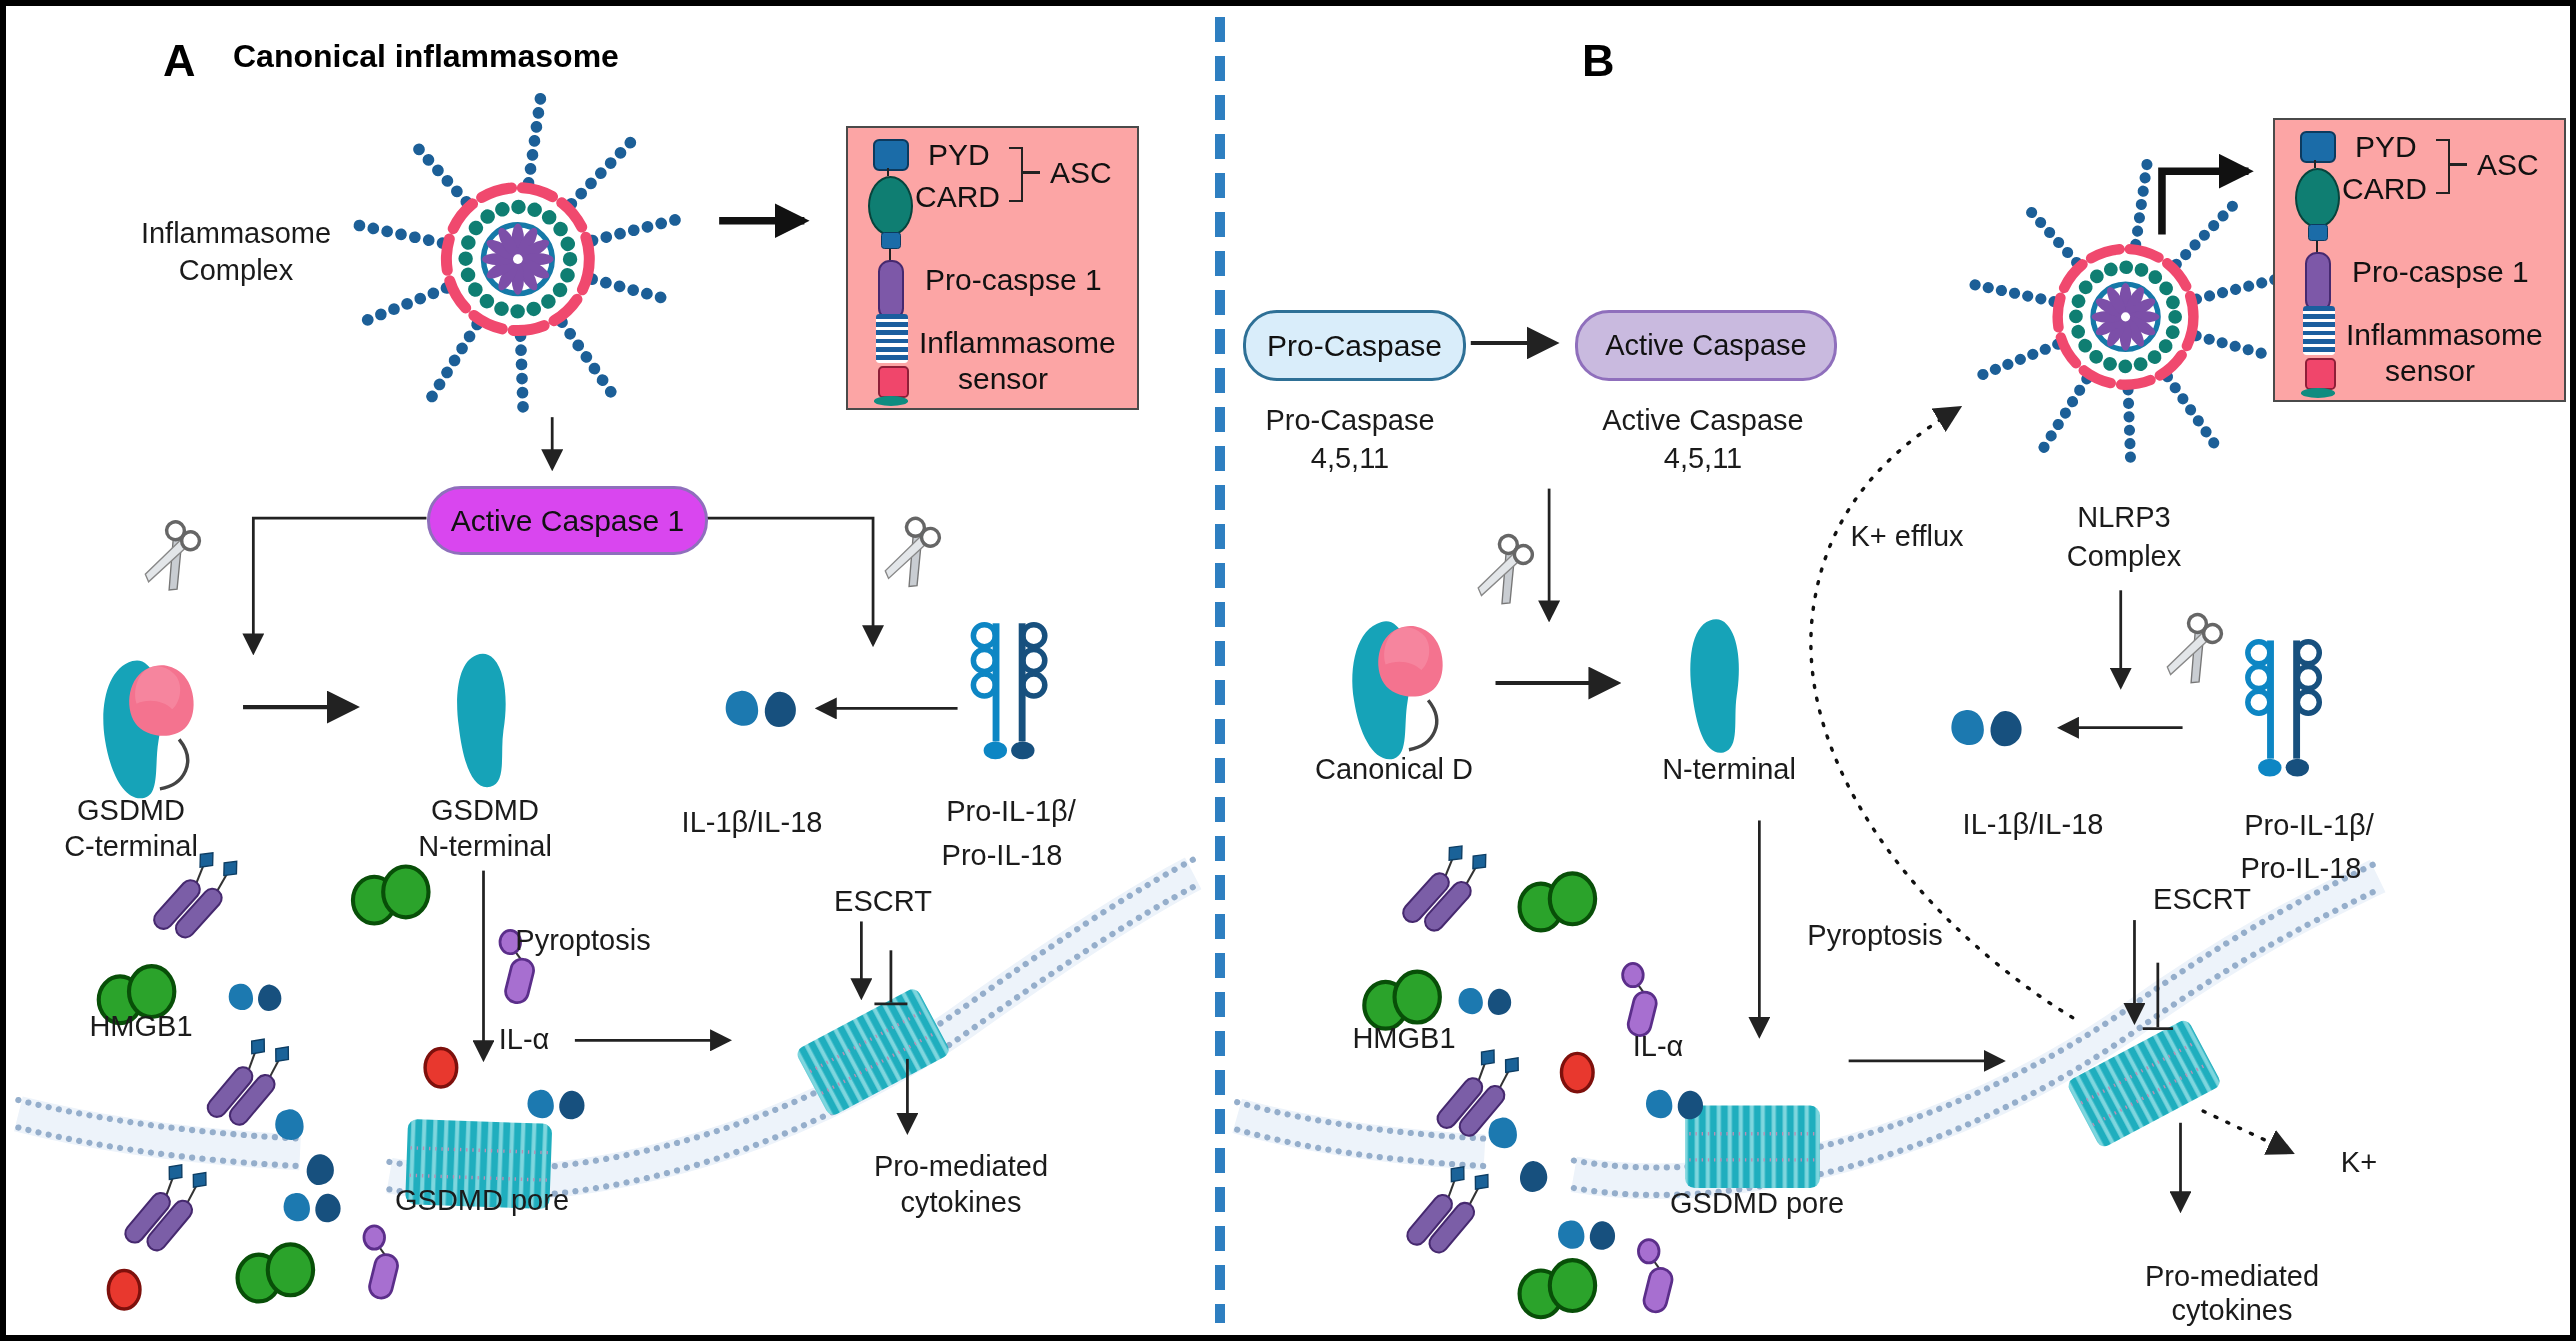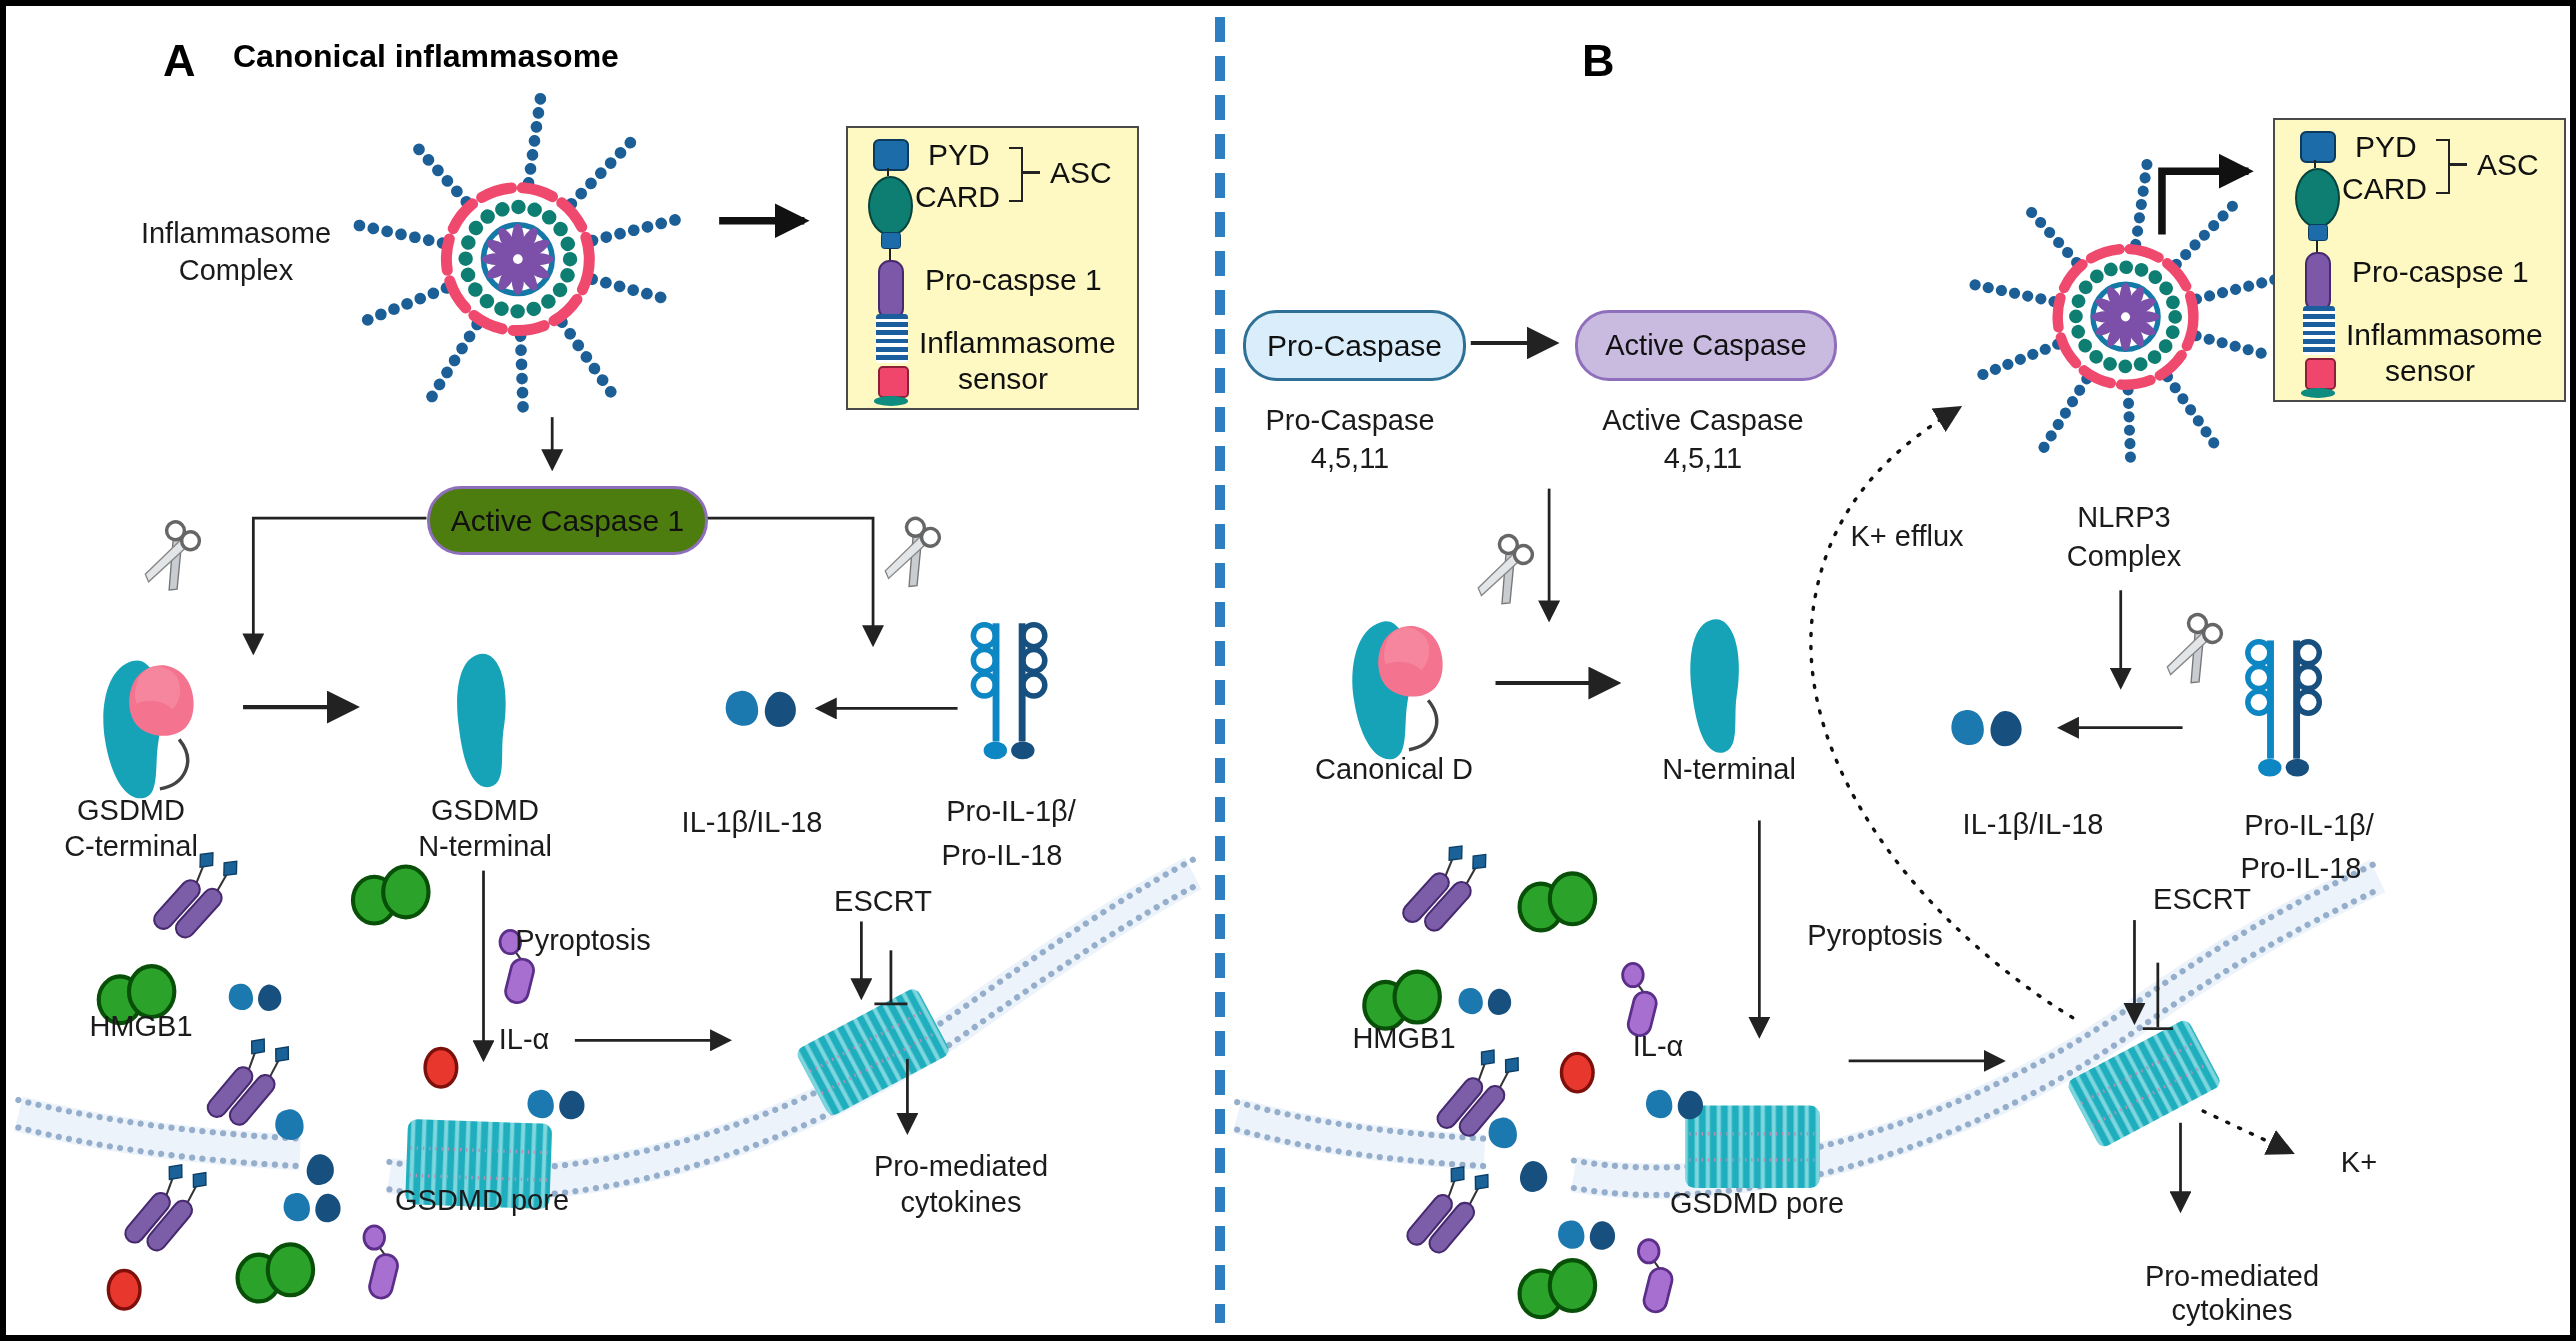--- a/index.html
+++ b/index.html
@@ -2,21 +2,21 @@
 <html style="font-size:11px"><head>
 <meta charset="utf-8">
 <style>
   html,body{margin:0;padding:0;background:#888;}
   #canvas{position:relative;width:2576px;height:1341px;background:#fff;border:6.9px solid #000;box-sizing:border-box;overflow:hidden;font-family:"Liberation Sans",sans-serif;}
   .art{position:absolute;left:0;top:0;width:2562px;height:1328px;}
   .lbl{position:absolute;transform:translate(-50%,-50%);font-size:29px;color:#1b1b1b;text-align:center;white-space:nowrap;}
   .ttl{position:absolute;font-weight:bold;font-size:32px;color:#000;white-space:nowrap;}
   .pill{position:absolute;display:flex;align-items:center;justify-content:center;border-radius:34px;font-size:30px;font-weight:500;color:#111;white-space:nowrap;}
   .divider{position:absolute;left:1209px;top:11px;width:10.3px;height:1306px;background:repeating-linear-gradient(to bottom,#2E7FC1 0 25px,rgba(0,0,0,0) 25px 39px);}
-  .legend{position:absolute;width:289px;height:280px;border:2.7px solid #4a4a4a;background:#fef9c3;}
+  .legend{position:absolute;width:289px;height:280px;border:2.7px solid #4a4a4a;background:#fca5a5;}
   .lg-t{position:absolute;font-size:30px;color:#111;white-space:nowrap;}
   .pyd-sq{position:absolute;width:32px;height:27.5px;background:#1B6CA8;border:2.1px solid #0C3A5E;border-radius:6.2px;}
   .card-ov{position:absolute;width:41px;height:56px;background:#0F7E72;border:2.1px solid #06433C;border-radius:50%;}
   .conn{position:absolute;width:2.1px;background:#222;}
   .bracket{position:absolute;width:12.4px;height:51px;border-top:2.7px solid #222;border-right:2.7px solid #222;border-bottom:2.7px solid #222;}
   .bracket-arm{position:absolute;width:19px;height:2.7px;background:#222;}
   .pc-sq{position:absolute;width:18px;height:15px;background:#1B6CA8;border:1.4px solid #0C3A5E;border-radius:3.4px;}
   .pc-cap{position:absolute;width:22px;height:56px;background:#7D58A8;border:2.1px solid #46296F;border-radius:11.7px;}
   .coil{position:absolute;width:32px;height:49px;background:repeating-linear-gradient(to bottom,#1B5E9E 0 4.8px,#ffffff 4.8px 8.2px);border-radius:3.4px;}
   .sensor-sq{position:absolute;width:27.5px;height:27.5px;background:#F0466B;border:2.1px solid #8E1F38;border-radius:4.8px;}
@@ -298,21 +298,21 @@
   </svg>
 
   <div class="divider"></div>
 
   <div class="ttl" style="left:157px;top:29px;font-size:45px;">A</div>
   <div class="ttl" style="left:227px;top:32px;">Canonical inflammasome</div>
 
   <div class="lbl" style="left:230px;top:227px;">Inflammasome</div>
   <div class="lbl" style="left:230px;top:264px;">Complex</div>
 
-  <div class="pill" style="left:421px;top:480px;width:275px;height:63px;background:#4d7c0f;border:3.4px solid #8F6FBC;">Active Caspase 1</div>
+  <div class="pill" style="left:421px;top:480px;width:275px;height:63px;background:#d946ef;border:3.4px solid #8F6FBC;">Active Caspase 1</div>
 
   <div class="lbl" style="left:125px;top:804px;">GSDMD</div>
   <div class="lbl" style="left:125px;top:840px;">C-terminal</div>
   <div class="lbl" style="left:479px;top:804px;">GSDMD</div>
   <div class="lbl" style="left:479px;top:840px;">N-terminal</div>
 
   <div class="lbl" style="left:746px;top:816px;">IL-1β/IL-18</div>
   <div class="lbl" style="left:1005px;top:805px;">Pro-IL-1β/</div>
   <div class="lbl" style="left:996px;top:849px;">Pro-IL-18</div>
 

